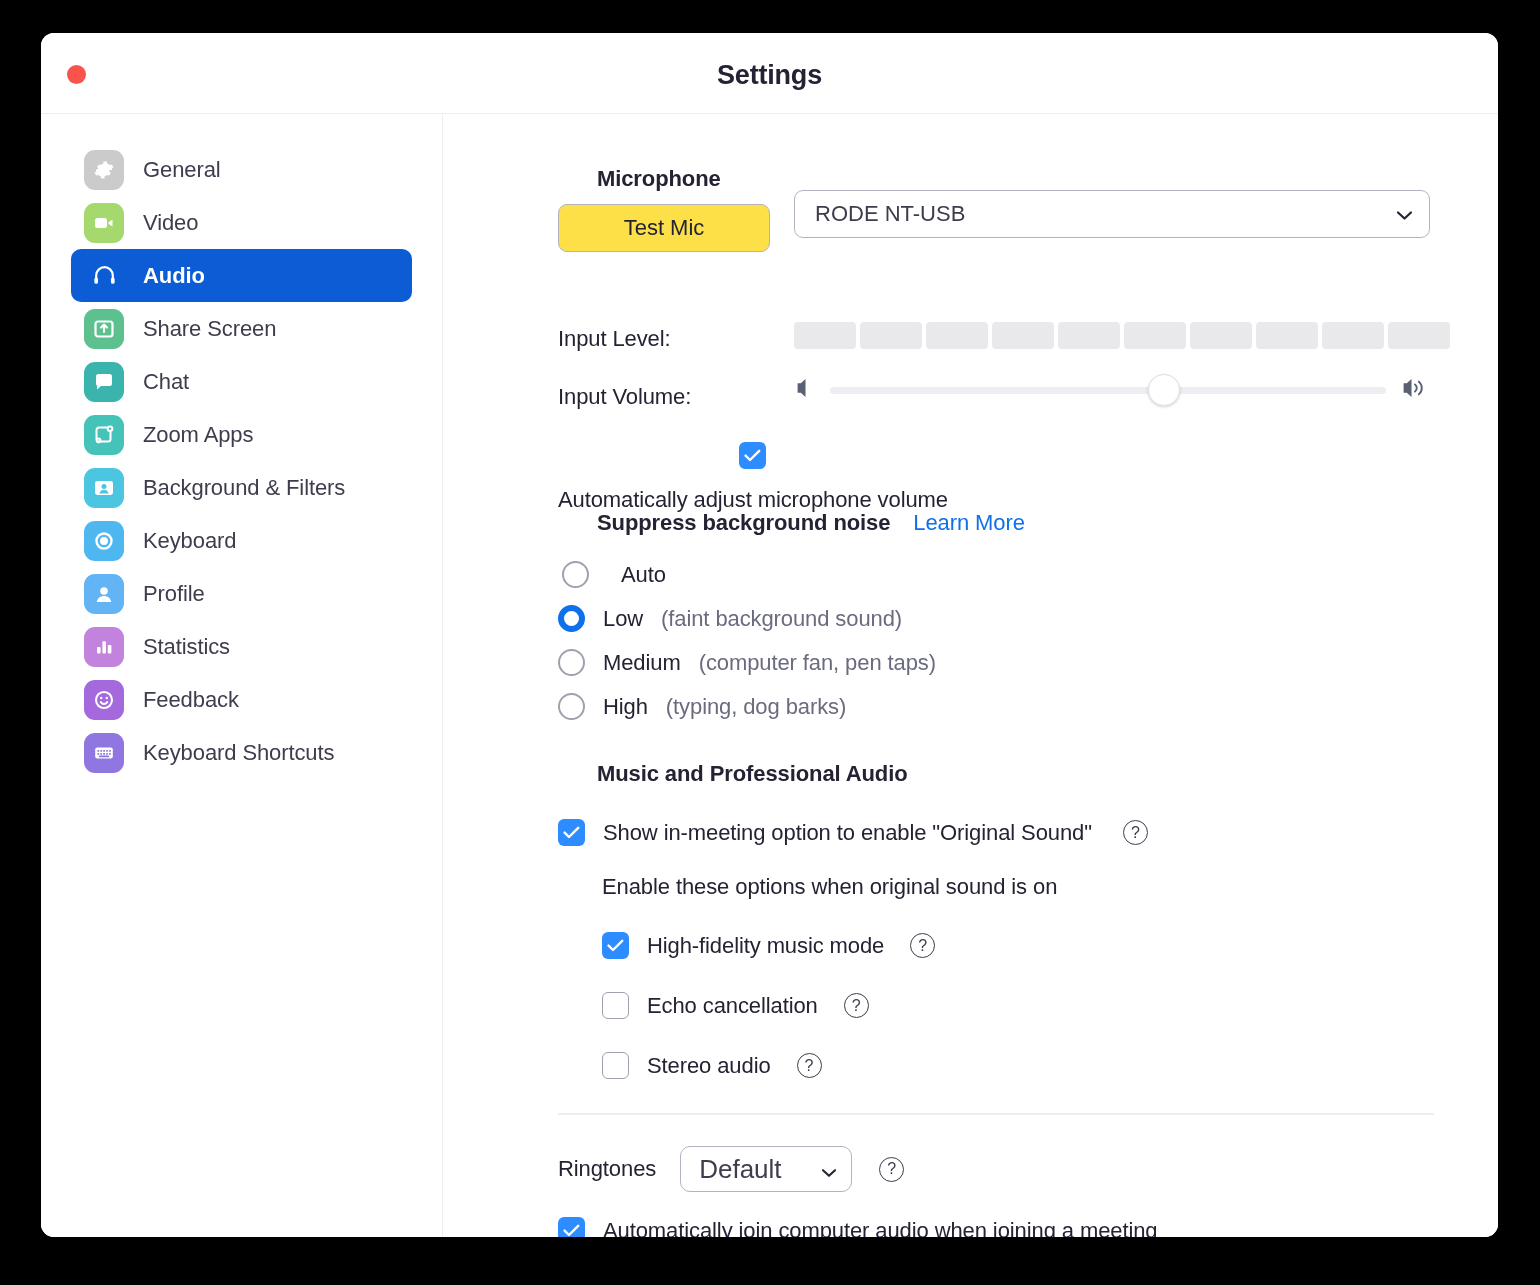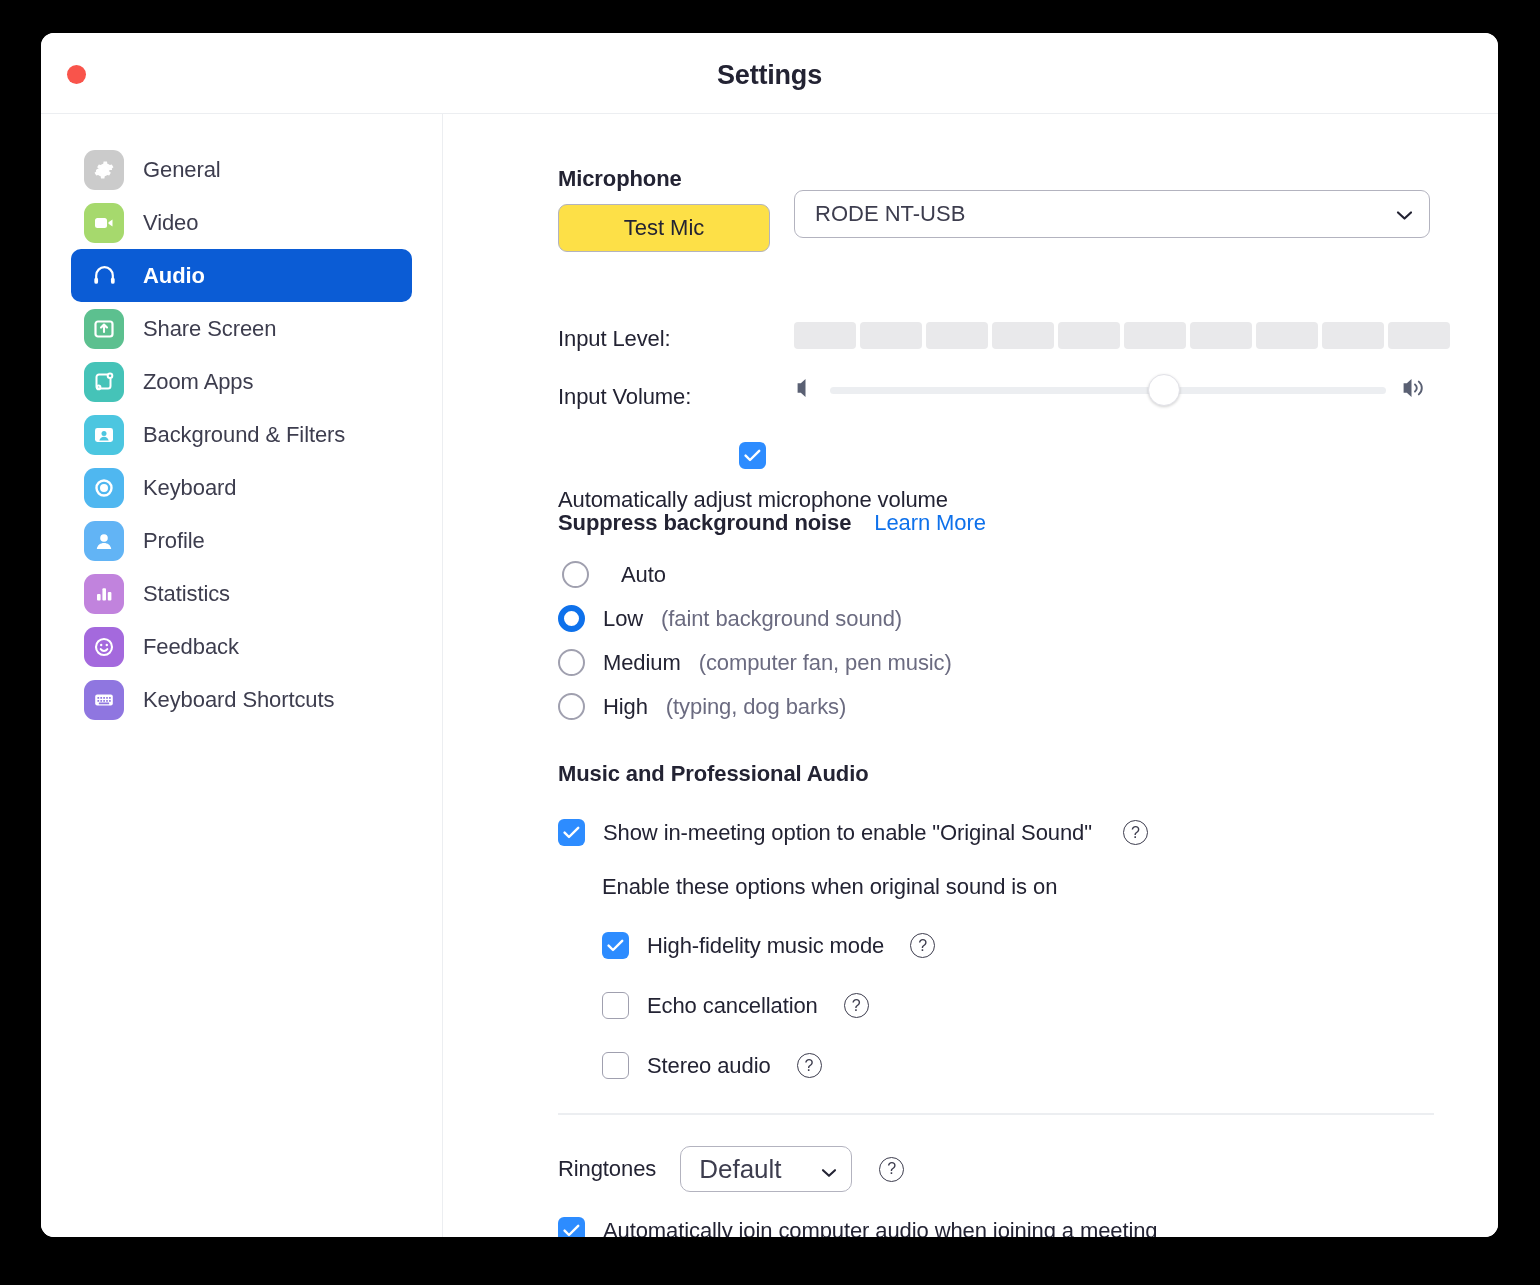--- a/index.html
+++ b/index.html
@@ -71,20 +71,21 @@
   
   .main {
     position: absolute; left: 403px; top: 81px;
     width: 1054px; height: 1123px;
     background: #ffffff;
     padding: 0;
   }
   .sec-title {
     font-size: 22px; font-weight: bold; color: #232333;
     letter-spacing: -0.1px;
+    margin-left: 39px;
   }
   .row { display: flex; align-items: center; }
   .lbl { font-size: 22px; color: #232333; letter-spacing: -0.1px; }
   .lbl-muted { font-size: 22px; color: #6b6b80; letter-spacing: -0.1px; }
   .link { font-size: 22px; color: #0e71eb; cursor: pointer; letter-spacing: -0.1px; }
 
   
   .btn {
     width: 212px; height: 48px;
     border: 1.5px solid #b3b3bf;
@@ -221,20 +222,28 @@
     <div class="nav-item">
       <span class="nav-icon" style="background:#5cc08f">
         <svg width="26" height="26" viewBox="0 0 26 26">
             <rect x="4.5" y="5.5" width="17" height="15" rx="2.5" fill="none" stroke="#fff" stroke-width="2.2"></rect>
             <path d="M13 16V9.2M13 8.6l-3 3M13 8.6l3 3" stroke="#fff" stroke-width="2.1" stroke-linecap="round" stroke-linejoin="round" fill="none"></path>
           </svg>
       </span>
       <span class="nav-label">Share Screen</span>
     </div>
 
+    <div class="nav-item">
+      <span class="nav-icon" style="background:#3cb4ae">
+        <svg width="26" height="26" viewBox="0 0 26 26" fill="#fff">
+            <path d="M5 7.5A2.5 2.5 0 017.5 5h11A2.5 2.5 0 0121 7.5v7A2.5 2.5 0 0118.5 17H10l-4 3.6V17H7.5A2.5 2.5 0 015 14.5z"></path>
+          </svg>
+      </span>
+      <span class="nav-label">Chat</span>
+    </div>
 
     <div class="nav-item">
       <span class="nav-icon" style="background:#45c3b8">
         <svg width="26" height="26" viewBox="0 0 26 26" fill="none" stroke="#fff" stroke-width="2">
             <path d="M16 5.5H8A2.5 2.5 0 005.5 8v9A2.5 2.5 0 008 19.5h9a2.5 2.5 0 002.5-2.5V10" stroke-linecap="round"></path>
             <circle cx="19" cy="6.8" r="2.3"></circle>
             <circle cx="7.6" cy="18.4" r="1.8"></circle>
           </svg>
       </span>
       <span class="nav-label">Zoom Apps</span>
@@ -385,21 +394,21 @@
       <span class="lbl-muted"></span>
     </div>
     <div class="row" style="position:absolute; left:114px; top:491px; gap:18px;">
       <span class="rb on"></span>
       <span class="lbl">Low</span>
       <span class="lbl-muted">(faint background sound)</span>
     </div>
     <div class="row" style="position:absolute; left:114px; top:535px; gap:18px;">
       <span class="rb"></span>
       <span class="lbl">Medium</span>
-      <span class="lbl-muted">(computer fan, pen music)</span>
+      <span class="lbl-muted">(computer fan, pen taps)</span>
     </div>
     <div class="row" style="position:absolute; left:114px; top:579px; gap:18px;">
       <span class="rb"></span>
       <span class="lbl">High</span>
       <span class="lbl-muted">(typing, dog barks)</span>
     </div>
 
     <div class="sec-title" style="position:absolute; left:114px; top:647px;">Music and Professional Audio</div>
 
     <div class="row" style="position:absolute; left:114px; top:705px; gap:18px;">

